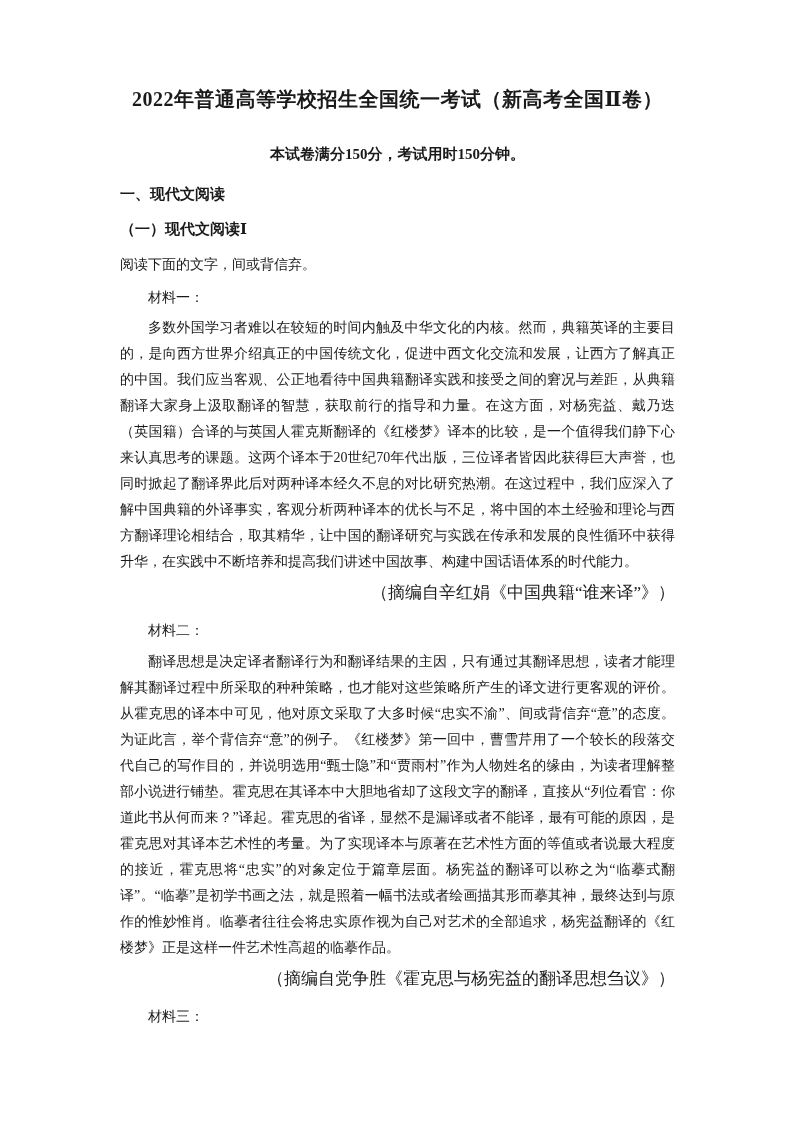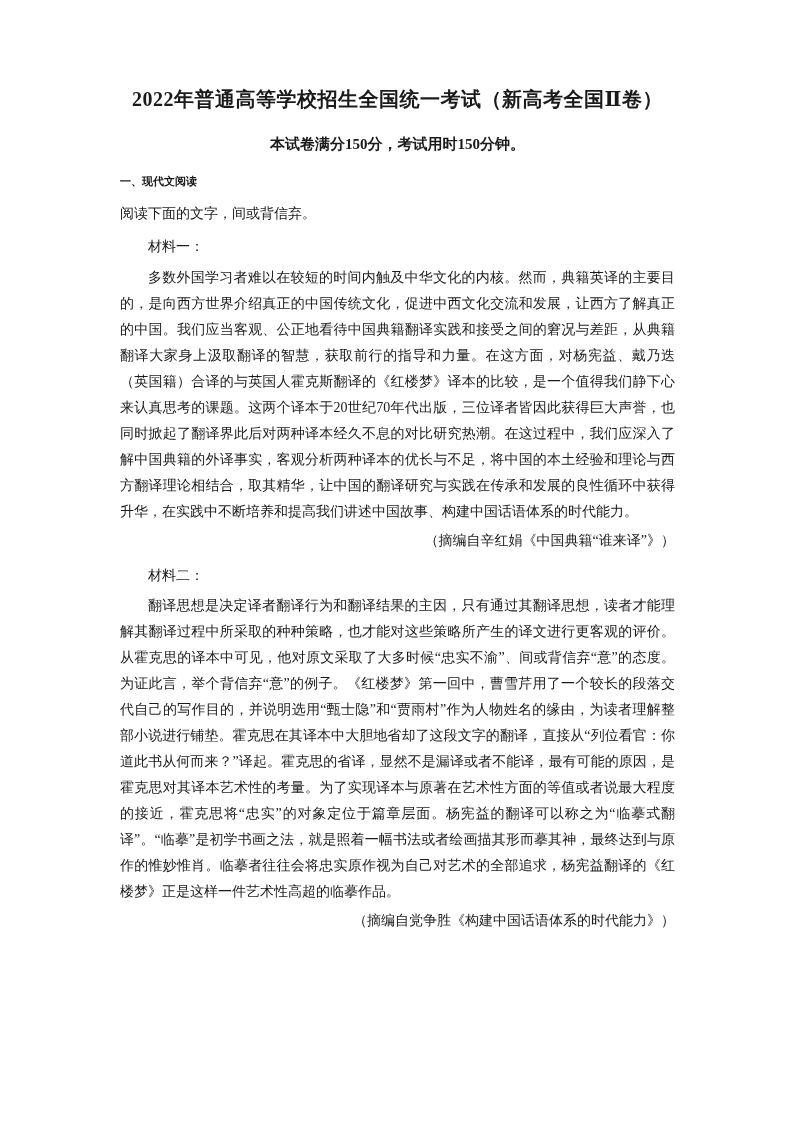--- a/index.html
+++ b/index.html
@@ -27,24 +27,24 @@
   .subject-title {
     font-size: 20px;
     font-weight: bold;
     text-align: center;
     margin-top: 24px;
   }
   .exam-note {
     font-size: 15px;
     font-weight: bold;
     text-align: center;
-    margin-top: 22px;
+    margin-top: 32px;
   }
   .section-heading {
-    font-size: 11px;
+    font-size: 15px;
     font-weight: bold;
     margin-top: 20px;
     line-height: 1.4;
   }
   .subsection-heading {
     font-size: 15px;
     font-weight: bold;
     margin-top: 14px;
     line-height: 1.4;
   }
@@ -62,47 +62,49 @@
   }
   .material-text {
     font-size: 14px;
     line-height: 26px;
     text-align: justify;
     text-indent: 2em;
     margin-top: 6px;
     word-break: break-all;
   }
   .attribution {
-    font-size: 14px;
+    font-size: 17px;
     text-align: right;
     margin-top: 4px;
     line-height: 1.7;
   }
 </style>
 </head>
 <body>
 
 <div class="page">
 
   <h1 class="exam-title">2022年普通高等学校招生全国统一考试（新高考全国Ⅱ卷）</h1>
 
 
   <p class="exam-note">本试卷满分150分，考试用时150分钟。</p>
 
   <p class="section-heading">一、现代文阅读</p>
 
+  <p class="subsection-heading">（一）现代文阅读Ⅰ</p>
 
   <p class="instruction">阅读下面的文字，间或背信弃。</p>
 
   <p class="material-label">材料一：</p>
 
   <p class="material-text">多数外国学习者难以在较短的时间内触及中华文化的内核。然而，典籍英译的主要目的，是向西方世界介绍真正的中国传统文化，促进中西文化交流和发展，让西方了解真正的中国。我们应当客观、公正地看待中国典籍翻译实践和接受之间的窘况与差距，从典籍翻译大家身上汲取翻译的智慧，获取前行的指导和力量。在这方面，对杨宪益、戴乃迭（英国籍）合译的与英国人霍克斯翻译的《红楼梦》译本的比较，是一个值得我们静下心来认真思考的课题。这两个译本于20世纪70年代出版，三位译者皆因此获得巨大声誉，也同时掀起了翻译界此后对两种译本经久不息的对比研究热潮。在这过程中，我们应深入了解中国典籍的外译事实，客观分析两种译本的优长与不足，将中国的本土经验和理论与西方翻译理论相结合，取其精华，让中国的翻译研究与实践在传承和发展的良性循环中获得升华，在实践中不断培养和提高我们讲述中国故事、构建中国话语体系的时代能力。</p>
 
   <p class="attribution">（摘编自辛红娟《中国典籍“谁来译”》）</p>
 
   <p class="material-label">材料二：</p>
 
   <p class="material-text">翻译思想是决定译者翻译行为和翻译结果的主因，只有通过其翻译思想，读者才能理解其翻译过程中所采取的种种策略，也才能对这些策略所产生的译文进行更客观的评价。从霍克思的译本中可见，他对原文采取了大多时候“忠实不渝”、间或背信弃“意”的态度。为证此言，举个背信弃“意”的例子。《红楼梦》第一回中，曹雪芹用了一个较长的段落交代自己的写作目的，并说明选用“甄士隐”和“贾雨村”作为人物姓名的缘由，为读者理解整部小说进行铺垫。霍克思在其译本中大胆地省却了这段文字的翻译，直接从“列位看官：你道此书从何而来？”译起。霍克思的省译，显然不是漏译或者不能译，最有可能的原因，是霍克思对其译本艺术性的考量。为了实现译本与原著在艺术性方面的等值或者说最大程度的接近，霍克思将“忠实”的对象定位于篇章层面。杨宪益的翻译可以称之为“临摹式翻译”。“临摹”是初学书画之法，就是照着一幅书法或者绘画描其形而摹其神，最终达到与原作的惟妙惟肖。临摹者往往会将忠实原作视为自己对艺术的全部追求，杨宪益翻译的《红楼梦》正是这样一件艺术性高超的临摹作品。</p>
 
-  <p class="attribution">（摘编自党争胜《构建中国话语体系的时代能力》）</p>
+  <p class="attribution">（摘编自党争胜《霍克思与杨宪益的翻译思想刍议》）</p>
 
+  <p class="material-label">材料三：</p>
 
 </div>
 
 </body></html>

